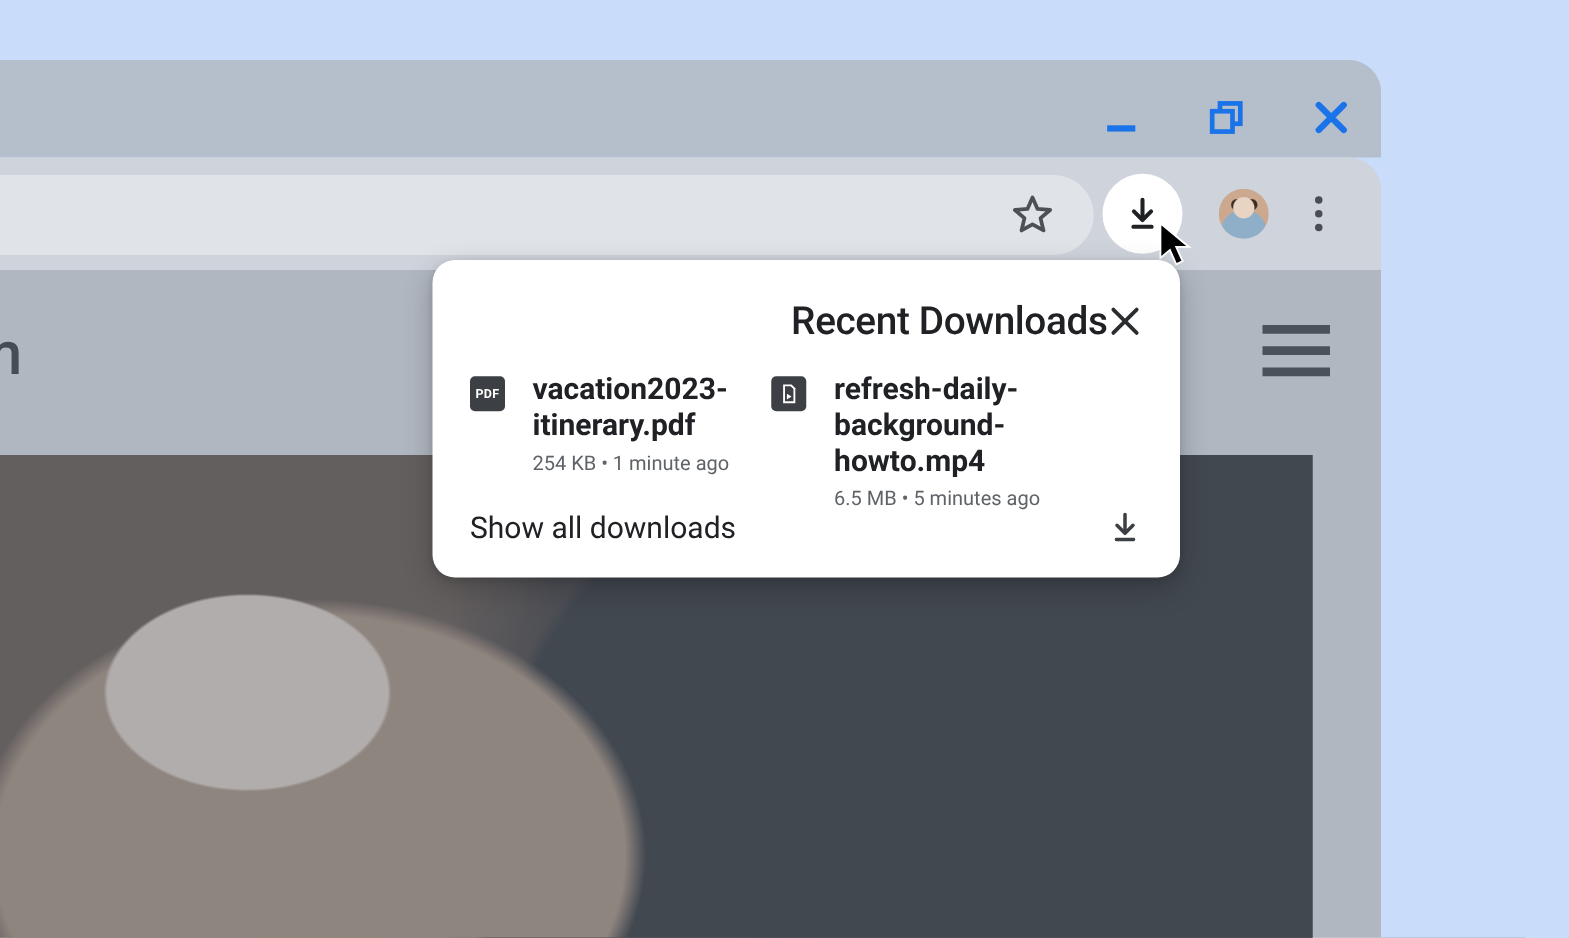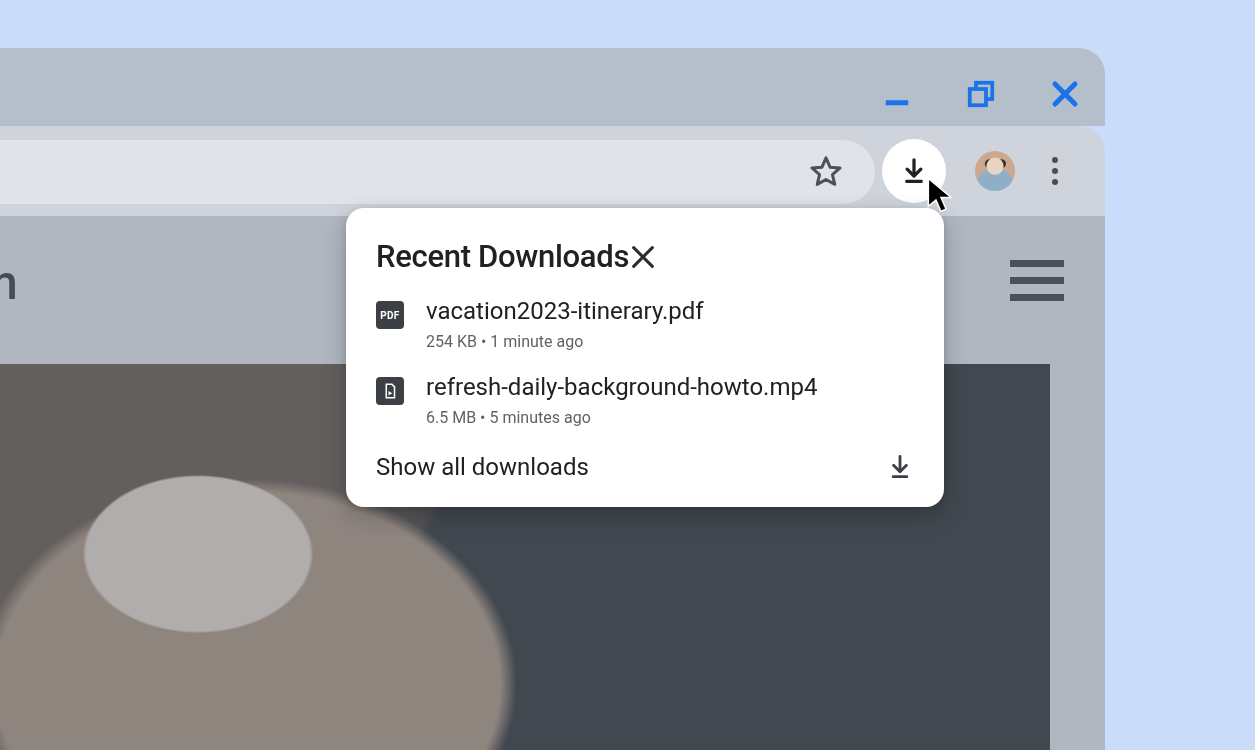--- a/index.html
+++ b/index.html
@@ -91,33 +91,33 @@
   .cursor{position:absolute;left:925px;top:176px;width:32px;height:38px}
   .cursor svg{width:32px;height:38px}
 
   
   .popup{
     position:absolute;left:346px;top:208px;width:598px;
     background:#fff;border-radius:18px;
     box-shadow:0 8px 24px rgba(0,0,0,0.22),0 2px 6px rgba(0,0,0,0.12);
     padding:30px 30px 26px 30px;
   }
-  .pop-head{display:flex;align-items:center;justify-content:flex-start;margin-bottom:22px}
+  .pop-head{display:flex;align-items:center;justify-content:flex-end;margin-bottom:22px}
   .pop-title{font-size:31px;font-weight:500;color:var(--ink);letter-spacing:-0.3px}
   .close-x{width:28px;height:28px;color:#2A2C2F}
   .close-x svg{width:28px;height:28px}
-  .dl-list{display:flex;flex-direction:column;gap:22px}
+  .dl-list{display:flex;gap:22px}
   .dl-item{display:flex;gap:22px;align-items:flex-start}
   .dl-type{width:28px;height:28px;margin-top:4px;border-radius:4px;background:#3C3F43;color:#fff;display:flex;align-items:center;justify-content:center;flex-shrink:0}
   .dl-type.pdf{font-size:10px;font-weight:700;letter-spacing:0.3px}
   .dl-type svg{width:18px;height:18px}
   .dl-type.img{background:#3C3F43}
-  .dl-name{font-size:24px;font-weight:400;color:var(--ink);line-height:1.2;word-break:break-word}
+  .dl-name{font-size:24px;font-weight:700;color:var(--ink);line-height:1.2;word-break:break-word}
   .dl-meta{font-size:16px;color:var(--muted);margin-top:6px;white-space:pre}
-  .pop-foot{display:flex;align-items:flex-end;justify-content:space-between;margin-top:26px}
+  .pop-foot{display:flex;align-items:flex-end;justify-content:space-between;}
   .show-all{font-size:24px;color:var(--ink);}
   .foot-dl-icon{width:28px;height:28px;color:#3C3F43}
   .foot-dl-icon svg{width:28px;height:28px}
 </style>
 </head>
 <body>
 
 <div class="window">
 
   <div class="tabstrip">

